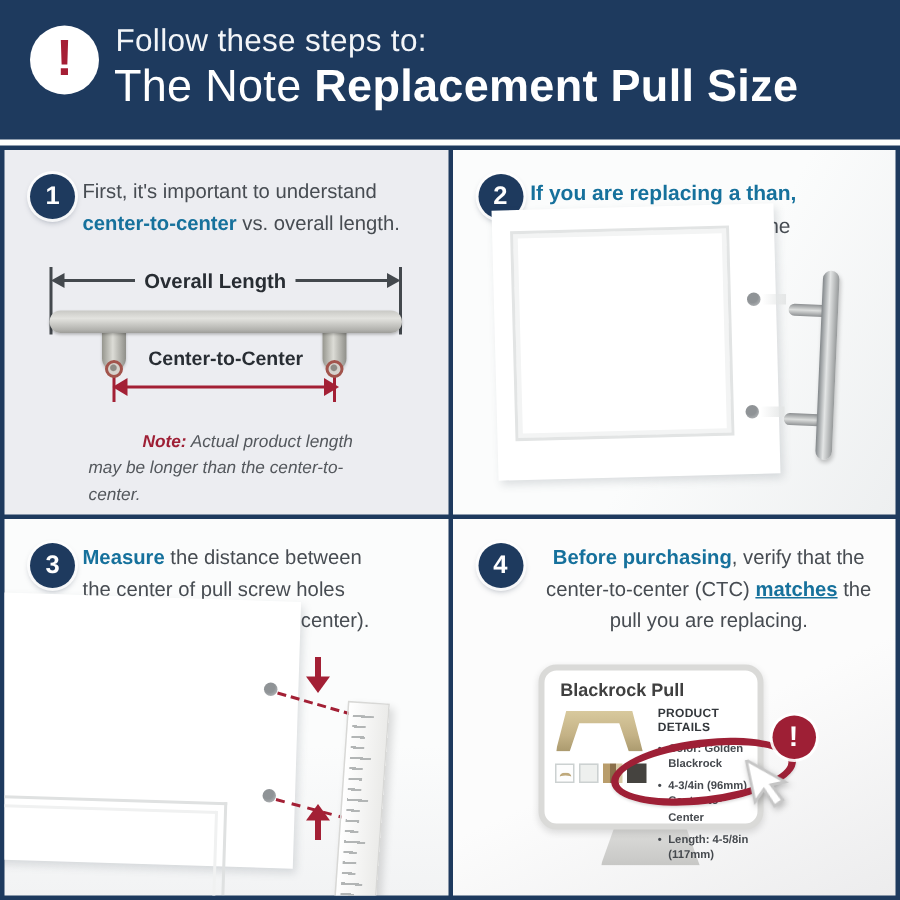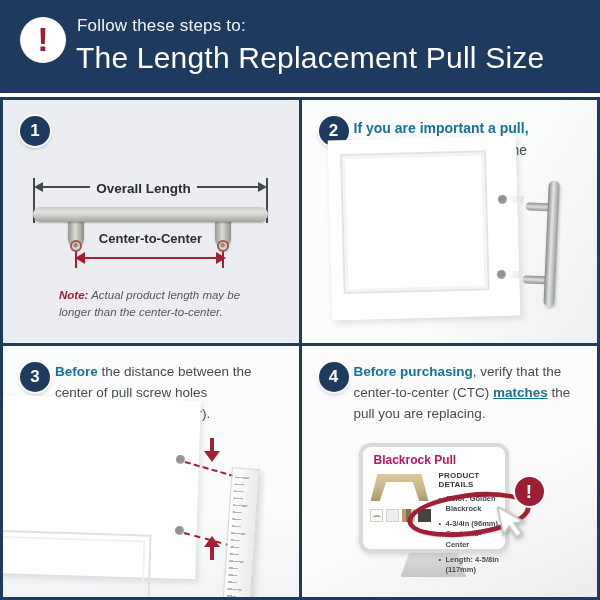--- a/index.html
+++ b/index.html
@@ -1,35 +1,35 @@
 <!DOCTYPE html>
 <html><head>
 <meta charset="utf-8">
 <style>
   html,body{margin:0;padding:0;background:#fff;}
   .stage{position:relative;width:600px;height:600px;font-family:"Liberation Sans","DejaVu Sans",sans-serif;overflow:hidden;background:#fff;}
   
   .hdr{position:absolute;left:0;top:0;width:600px;height:93px;background:#1e3a5e;}
   .hdr-badge{position:absolute;left:20px;top:17px;width:46px;height:46px;border-radius:50%;background:#fff;display:flex;align-items:center;justify-content:center;}
   .hdr-badge span{color:#a51e35;font-size:34px;font-weight:800;line-height:1;transform:translateY(-1px);}
-  .hdr-eyebrow{position:absolute;left:77px;top:16px;color:#f3f5f8;font-size:17px;letter-spacing:.2px;}
+  .hdr-eyebrow{position:absolute;left:77px;top:16px;color:#f3f5f8;font-size:21px;letter-spacing:.2px;}
   .hdr-title{position:absolute;left:76px;top:41px;color:#fff;font-size:30px;letter-spacing:.2px;white-space:nowrap;}
-  .hdr-title .bold{font-weight:400;}
+  .hdr-title .bold{font-weight:700;}
   
   .panelgrid{position:absolute;left:0;top:97px;width:600px;height:503px;background:#1e3a5e;box-sizing:border-box;padding:3px;display:grid;grid-template-columns:1fr 1fr;grid-template-rows:243px 1fr;gap:3px;}
   .quad{position:relative;overflow:hidden;}
   .q1{background:#ecedf1;}
   .q2{background:linear-gradient(120deg,#fbfcfc 55%,#edeff0 100%);}
   .q3{background:linear-gradient(180deg,#fbfcfc 60%,#f2f3f4 100%);}
   .q4{background:linear-gradient(155deg,#fcfcfc 55%,#ececed 100%);}
   .stepcircle{position:absolute;left:17px;top:16px;width:30px;height:30px;border-radius:50%;background:#1e3a5e;color:#fff;font-size:17px;font-weight:700;display:flex;align-items:center;justify-content:center;box-shadow:0 0 0 2px rgba(255,255,255,.85),0 2px 4px rgba(20,35,60,.35);}
   .steptext{position:absolute;left:52px;top:18px;font-size:13.5px;line-height:1.55;color:#474c52;}
   .accent{color:#16719c;font-weight:700;}
   .u{text-decoration:underline;}
-  .it{}
+  .it{margin-left:36px;}
   
   .d-endline{position:absolute;width:2px;height:45px;background:#43484d;top:78px;}
   .d-arrowline{position:absolute;left:36px;top:86px;width:223px;height:2px;background:#43484d;}
   .d-ah{position:absolute;width:0;height:0;}
   .d-ah.l{left:31px;top:82px;border-top:5px solid transparent;border-bottom:5px solid transparent;border-right:9px solid #43484d;}
   .d-ah.r{left:255px;top:82px;border-top:5px solid transparent;border-bottom:5px solid transparent;border-left:9px solid #43484d;}
   .d-olabel{position:absolute;left:30px;top:79px;width:221px;text-align:center;}
   .d-olabel span{background:#ecedf1;padding:0 6px;font-size:13.5px;font-weight:700;color:#282d33;}
   .d-bar{position:absolute;left:30px;top:107px;width:235px;height:15px;border-radius:8px;background:linear-gradient(180deg,#c9c9c5 0%,#e3e3df 35%,#b3b3af 85%,#9d9d99 100%);box-shadow:0 1px 2px rgba(0,0,0,.25);z-index:2;}
   .d-post{position:absolute;top:118px;width:16px;height:29px;border-radius:0 0 8px 8px;background:linear-gradient(90deg,#96968e 0%,#dcdcd6 45%,#8f8f89 100%);z-index:1;box-shadow:0 1px 2px rgba(0,0,0,.2);}
@@ -57,21 +57,21 @@
   .ruler{position:absolute;left:224px;top:122px;width:26px;height:140px;background:linear-gradient(90deg,#ffffff 0%,#ebebе9 100%);background:linear-gradient(90deg,#ffffff 0%,#ebebe9 100%);border:1px solid #d8d8d6;box-shadow:3px 3px 6px rgba(0,0,0,.14);transform:rotate(4deg);}
   .ruler .ticks{position:absolute;left:3px;top:8px;bottom:5px;width:9px;background:repeating-linear-gradient(to bottom,#b2b5b5 0 1.5px,transparent 1.5px 7px);}
   .ruler .ticks-long{position:absolute;left:3px;top:8px;bottom:5px;width:14px;background:repeating-linear-gradient(to bottom,#b2b5b5 0 1.5px,transparent 1.5px 28px);}
   .m-shaft{position:absolute;width:4px;background:#a32035;}
   .m-head{position:absolute;width:0;height:0;border-left:8px solid transparent;border-right:8px solid transparent;}
   .m-head.down{border-top:11px solid #a32035;}
   .m-head.up{border-bottom:11px solid #a32035;}
   
   .monitor{position:absolute;left:57px;top:97px;width:150px;height:110px;box-sizing:border-box;background:#fff;border:4px solid #dadad8;border-radius:12px;box-shadow:0 2px 5px rgba(0,0,0,.12);}
   .mon-stand{position:absolute;left:99px;top:205px;width:66px;height:26px;background:linear-gradient(180deg,#dededc,#c7c7c5);clip-path:polygon(14% 0,86% 0,100% 100%,0 100%);}
-  .mon-title{position:absolute;left:11px;top:6px;font-size:12px;font-weight:700;color:#be185d;}
+  .mon-title{position:absolute;left:11px;top:6px;font-size:12px;font-weight:700;color:#404040;}
   .gold-pull{position:absolute;left:8px;top:27px;width:58px;height:27px;background:linear-gradient(180deg,#d8c99d 0%,#c4b286 60%,#ab9a6e 100%);clip-path:polygon(0 100%,12% 0,88% 0,100% 100%,84% 100%,73% 30%,27% 30%,16% 100%);}
   .thumbrow{position:absolute;left:7px;top:62px;display:flex;gap:3px;}
   .thumb{width:13px;height:13px;box-sizing:border-box;border:1px solid #ccd1d1;}
   .thumb.t1{background:#fdfdfd;position:relative;}
   .thumb.t1 i{position:absolute;left:2px;top:5px;width:8px;height:4px;border-top:2px solid #bfa97c;border-radius:50% 50% 0 0;display:block;}
   .thumb.t2{background:#eef0ee;}
   .thumb.t3{border:0;background:linear-gradient(90deg,#b99d6b 0 34%,#8a6f4a 34% 67%,#d9c9a5 67%);}
   .thumb.t4{border:0;background:#45433f;}
   .mon-details{position:absolute;left:76px;top:24px;width:64px;}
   .mon-details .dh{font-size:8px;font-weight:700;letter-spacing:.2px;color:#33373b;}
@@ -84,27 +84,31 @@
 </head>
 <body>
 
 <div class="stage">
 
   <div class="hdr">
     <div class="hdr-badge">
         <span>!</span>
       </div>
     <div class="hdr-eyebrow">Follow these steps to:</div>
-    <div class="hdr-title"><span>The Length </span><span class="bold">Replacement Pull Size</span></div>
+    <div class="hdr-title"><span>The Note </span><span class="bold">Replacement Pull Size</span></div>
   </div>
 
   <div class="panelgrid">
 
     <div class="quad q1">
       <div class="stepcircle">1</div>
+      <div class="steptext" style="width:225px;">
+        <span>First, it's important to understand</span><br>
+        <span class="accent">center-to-center</span><span> vs. overall length.</span>
+      </div>
 
       <div class="d-endline" style="left:30px;"></div>
       <div class="d-endline" style="left:263px;"></div>
       <div class="d-arrowline"></div>
       <div class="d-ah l"></div>
       <div class="d-ah r"></div>
       <div class="d-olabel"><span>Overall Length</span></div>
 
       <div class="d-bar"></div>
       <div class="d-post" style="left:65px;"></div>
@@ -118,41 +122,41 @@
       <div class="d-ctcline"></div>
       <div class="d-cah l"></div>
       <div class="d-cah r"></div>
 
       <div class="d-note"><b class="it">Note:</b><span> Actual product length may be longer than the center-to-center.</span></div>
     </div>
 
     <div class="quad q2">
       <div class="stepcircle">2</div>
       <div class="steptext" style="width:178px;font-size:14px;">
-        <span class="accent">If you are important a pull,</span><span> start by removing it from the cabinet.</span>
+        <span class="accent">If you are replacing a than,</span><span> start by removing it from the cabinet.</span>
       </div>
 
       <div class="door" style="left:28px;top:38px;width:188px;height:180px;transform:rotate(-1.5deg);">
         <div class="inset" style="left:12px;top:14px;right:30px;bottom:26px;"></div>
       </div>
       <div class="hole" style="left:196px;top:95px;"></div>
       <div class="hole" style="left:195px;top:170px;"></div>
       <div class="streak" style="left:206px;top:96px;width:16px;"></div>
       <div class="streak" style="left:205px;top:171px;width:16px;"></div>
       <div style="position:absolute;left:218px;top:80px;width:42px;height:132px;transform:rotate(2.5deg);">
         <div class="pullpost" style="left:4px;top:23px;width:23px;"></div>
         <div class="pullpost" style="left:4px;top:96px;width:23px;"></div>
         <div class="pullbar" style="left:26px;top:0;height:126px;"></div>
       </div>
     </div>
 
     <div class="quad q3">
       <div class="stepcircle">3</div>
       <div class="steptext" style="width:208px;top:16px;">
-        <span class="accent">Before</span><span> the distance between the center of pull screw holes</span><br>
+        <span class="accent">Measure</span><span> the distance between the center of pull screw holes</span><br>
         <span class="it">(CTC or center-to-center).</span>
       </div>
 
       <div class="door" style="left:-10px;top:52px;width:205px;height:178px;transform:rotate(1.8deg);">
         <div class="q3-panel-line" style="left:-20px;top:135px;width:178px;height:60px;"></div>
         <div class="q3-panel-line" style="left:-20px;top:141px;width:172px;height:60px;border-color:#f0f1f1;"></div>
       </div>
       <div class="hole" style="left:173px;top:109px;"></div>
       <div class="hole" style="left:172px;top:180px;"></div>
       <div class="dashline" style="left:182px;top:115px;width:52px;transform:rotate(16deg);"></div>
@@ -162,21 +166,21 @@
         <div class="ticks-long"></div>
       </div>
       <div class="m-shaft" style="left:207px;top:92px;height:14px;"></div>
       <div class="m-head down" style="left:201px;top:105px;"></div>
       <div class="m-head up" style="left:201px;top:190px;"></div>
       <div class="m-shaft" style="left:207px;top:200px;height:14px;"></div>
     </div>
 
     <div class="quad q4">
       <div class="stepcircle">4</div>
-      <div class="steptext" style="width:238px;top:16px;">
+      <div class="steptext" style="width:238px;top:16px;text-align:center;">
         <span class="accent">Before purchasing</span><span>, verify that the center-to-center (CTC) </span><span class="accent u">matches</span><span> </span><span> the pull you are replacing.</span>
       </div>
 
       <div class="mon-stand"></div>
       <div class="monitor">
         <div class="mon-title">Blackrock Pull</div>
         <div class="gold-pull"></div>
         <div class="thumbrow">
           <div class="thumb t1">
               <i></i>

